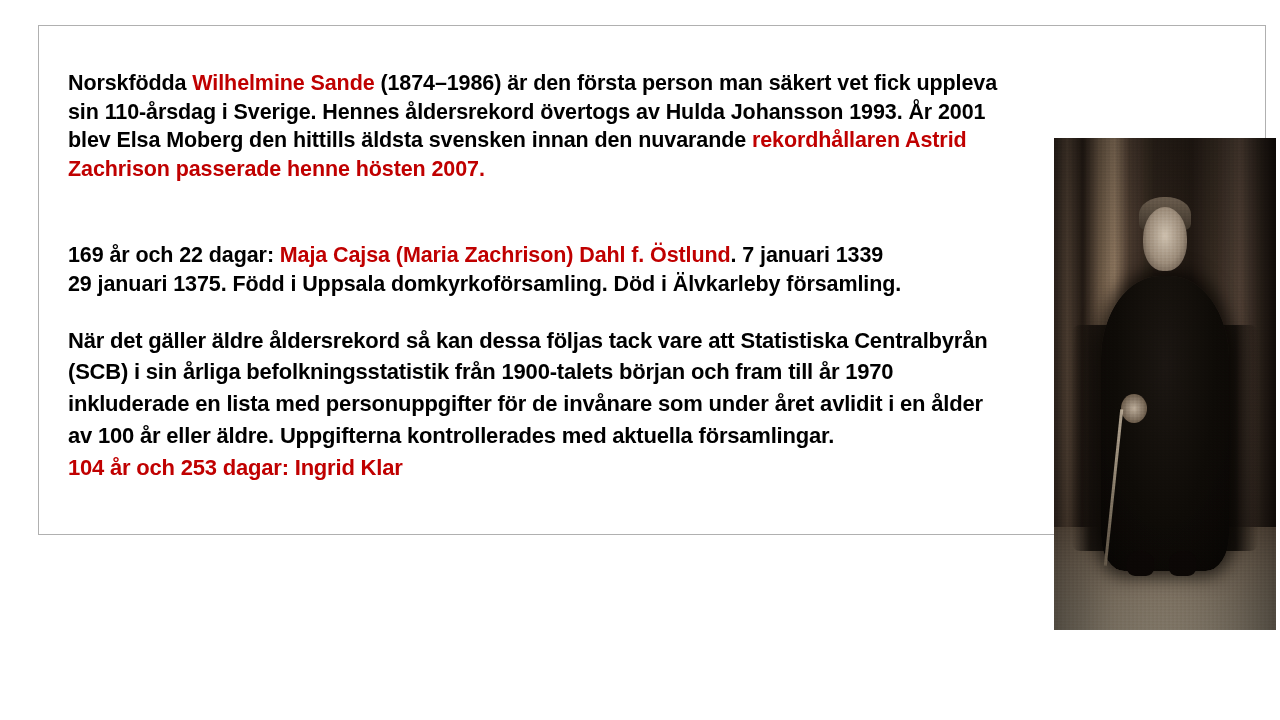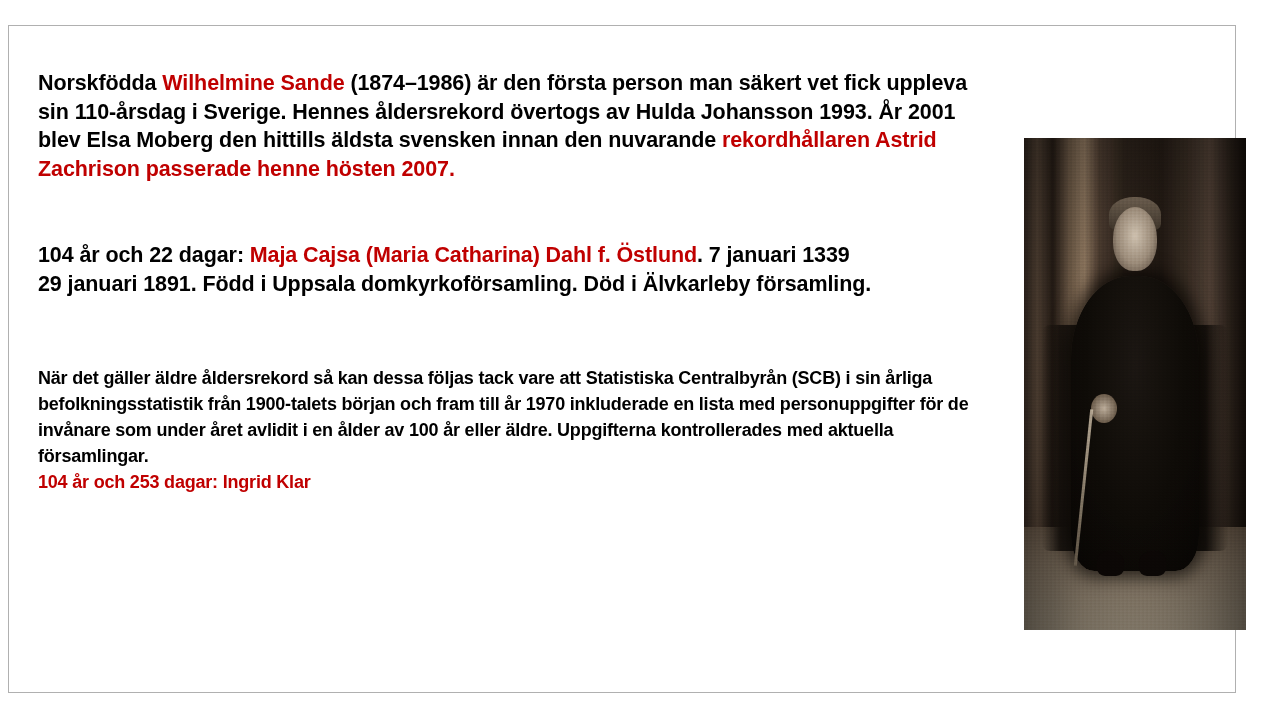--- a/index.html
+++ b/index.html
@@ -8,24 +8,24 @@
     background: #ffffff;
   }
   body {
     width: 1280px;
     height: 720px;
     font-family: "Liberation Sans", sans-serif;
     overflow: hidden;
   }
   #slide {
     position: absolute;
-    left: 8px;
+    left: 38px;
     top: 25px;
     width: 1228px;
-    height: 668px;
+    height: 510px;
     border: 1px solid #b0b0b0;
     background: #ffffff;
     box-sizing: border-box;
     padding-left: 12px;
   }
   #text-column {
     position: absolute;
     left: 29px;
     top: 43px;
     width: 935px;
@@ -34,25 +34,24 @@
     margin: 0 0 0 0;
     color: #000000;
   }
   .big {
     font-size: 21.5px;
     font-weight: bold;
     line-height: 1.33;
     letter-spacing: -0.1px;
   }
   .small {
-    font-size: 18px;
+    font-size: 22px;
     font-weight: bold;
     line-height: 1.45;
     letter-spacing: -0.2px;
-    margin-top: 40px;
   }
   .spacer-big {
     height: 29px;
   }
   .spacer-small {
     height: 26px;
   }
   .red {
     color: #c00000;
   }
@@ -189,21 +188,21 @@
 
   <div id="text-column">
 
     <p class="para big"><span class="blk">Norskfödda </span><span class="red">Wilhelmine Sande</span><span class="blk"> (1874–1986) är den första person man säkert vet fick uppleva sin 110-årsdag i Sverige. Hennes åldersrekord övertogs av Hulda Johansson 1993. År 2001 blev Elsa Moberg den hittills äldsta svensken innan den nuvarande </span><span class="red">rekordhållaren Astrid Zachrison passerade henne hösten 2007.</span></p>
 
     <div class="spacer-big"></div>
 
 
     <div class="spacer-big"></div>
 
-    <p class="para big"><span class="blk">104 år och 22 dagar: </span><span class="red">Maja Cajsa (Maria Catharina) Dahl f. Östlund</span><span class="blk">. 7 januari 1339</span><br><span class="blk">29 januari 1891. Född i Uppsala domkyrkoförsamling. Död i Älvkarleby församling.</span></p>
+    <p class="para big"><span class="blk">169 år och 22 dagar: </span><span class="red">Maja Cajsa (Maria Zachrison) Dahl f. Östlund</span><span class="blk">. 7 januari 1339</span><br><span class="blk">29 januari 1375. Född i Uppsala domkyrkoförsamling. Död i Älvkarleby församling.</span></p>
 
     <div class="spacer-small"></div>
 
     <p class="para small"><span class="blk">När det gäller äldre åldersrekord så kan dessa följas tack vare att Statistiska Centralbyrån (SCB) i sin årliga befolkningsstatistik från 1900-talets början och fram till år 1970 inkluderade en lista med personuppgifter för de invånare som under året avlidit i en ålder av 100 år eller äldre. Uppgifterna kontrollerades med aktuella församlingar.</span><br><span class="red">104 år och 253 dagar: Ingrid Klar</span></p>
 
   </div>
 
   <div id="photo-frame">
     <div class="photo-bg"></div>
     <div class="photo-floor"></div>

